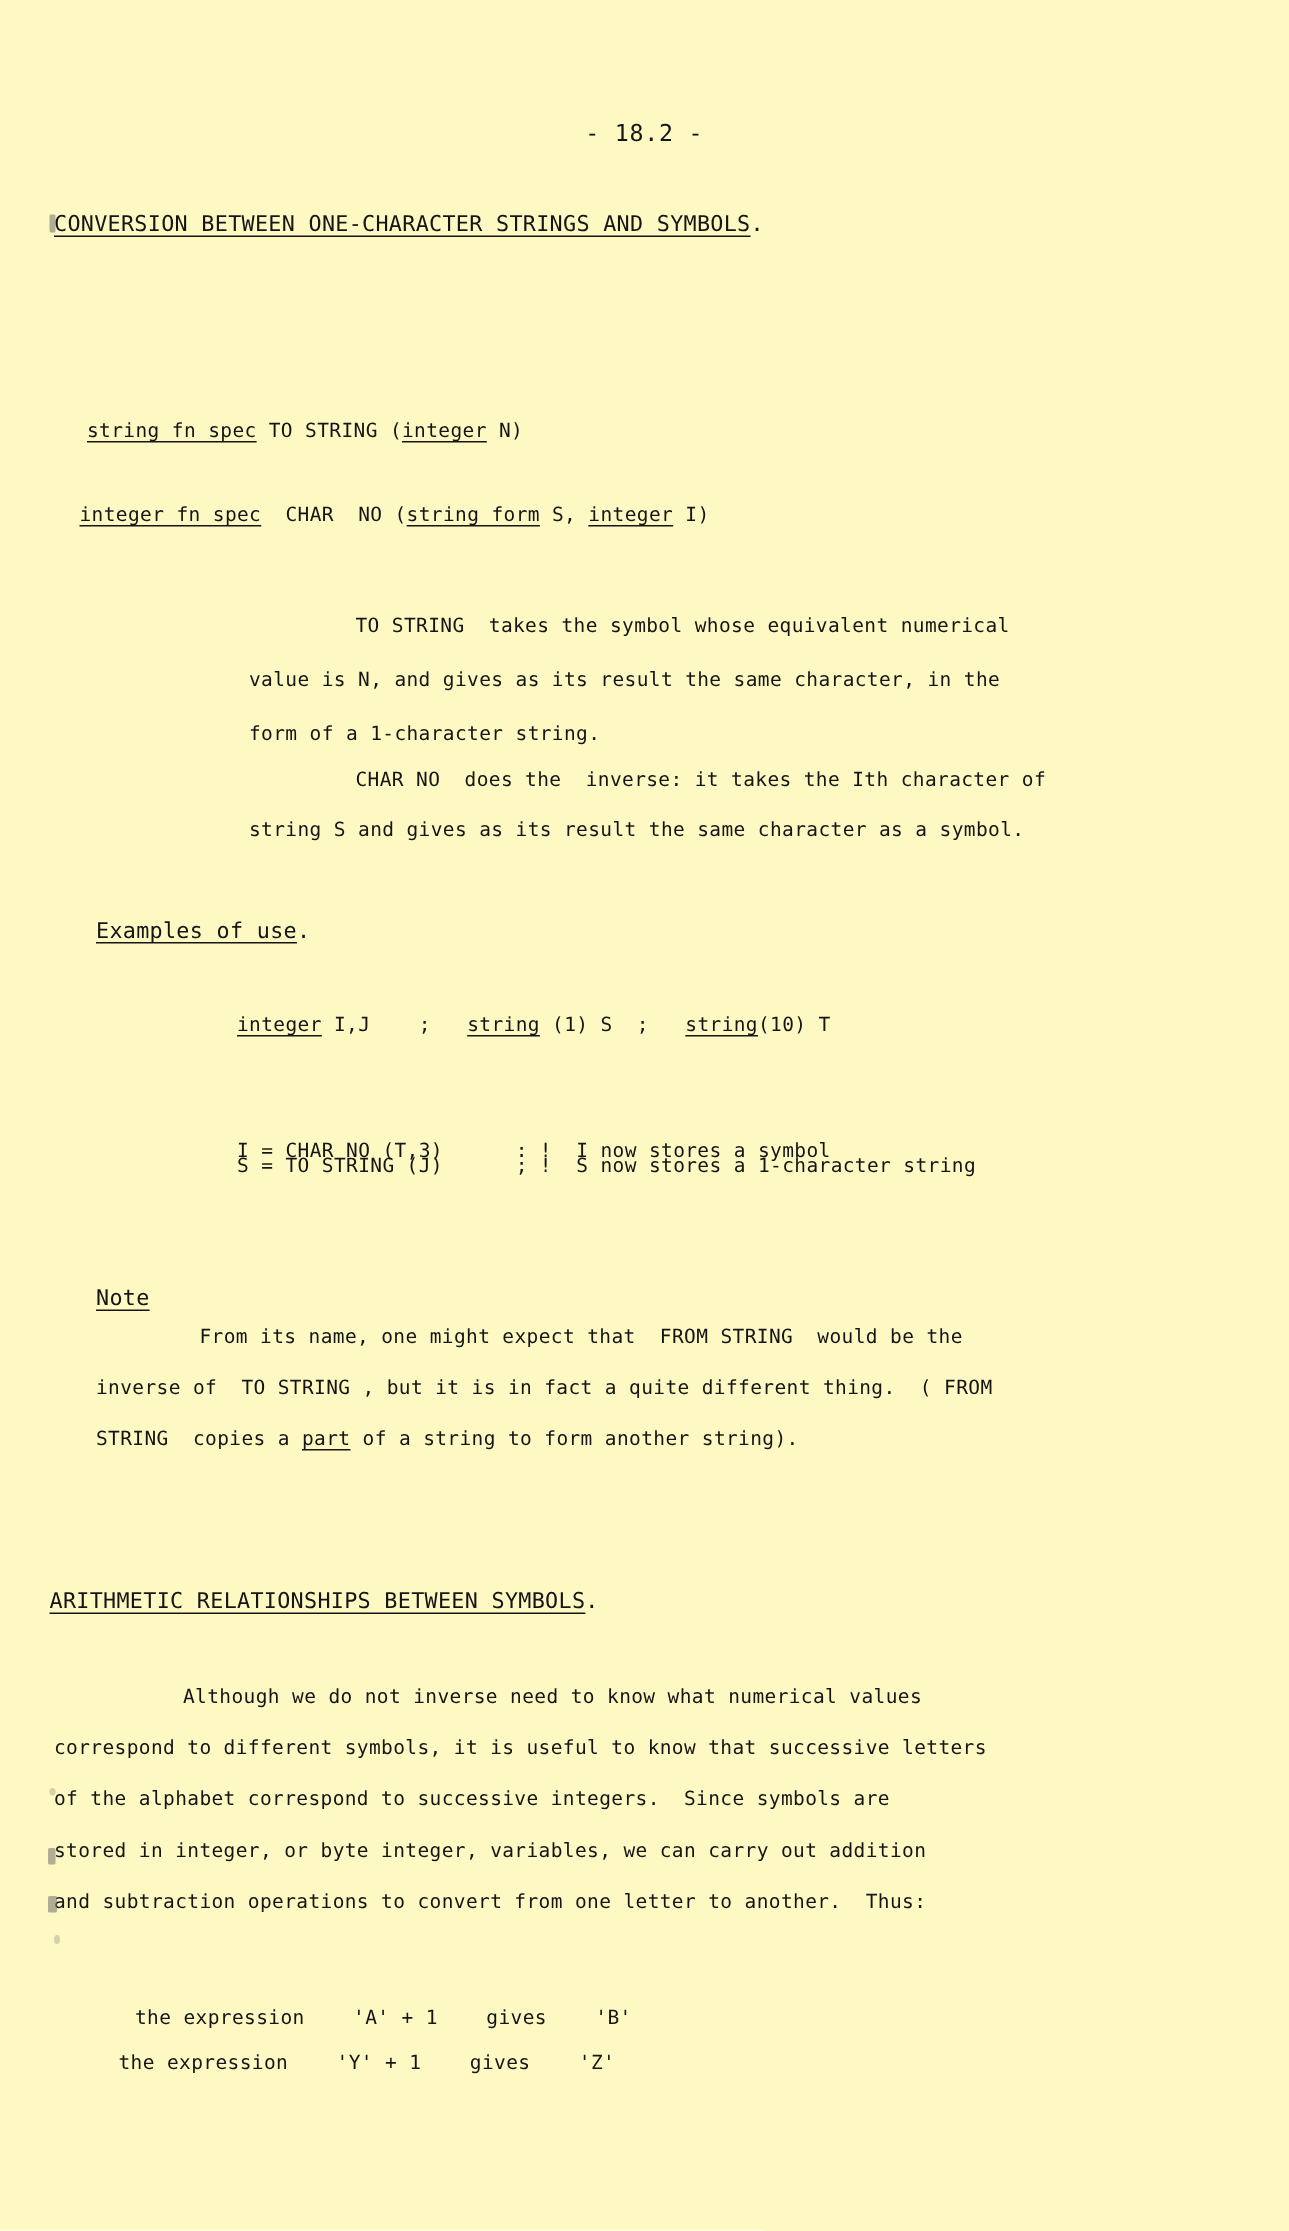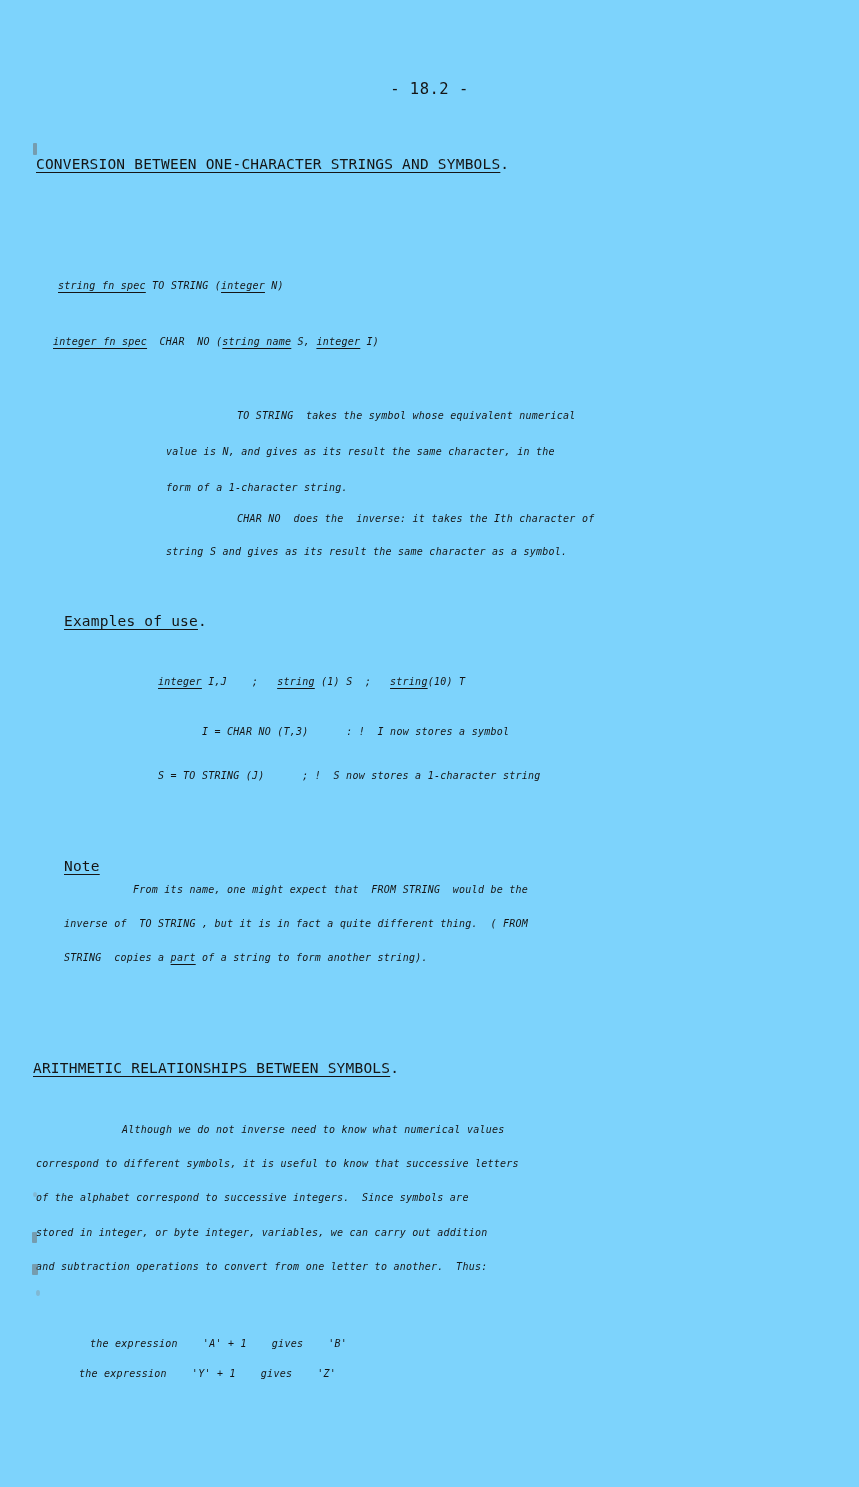--- a/index.html
+++ b/index.html
@@ -12,21 +12,21 @@
     height: 1487px;
     position: relative;
     font-family: "DejaVu Sans Mono", monospace;
     color: #151515;
     overflow: hidden;
   }
   .page {
     position: relative;
     width: 859px;
     height: 1487px;
-    background: #7dd3fc;
+    background: #fef9c3;
   }
   .pagenum {
     position: absolute;
     top: 80px;
     left: 0;
     width: 859px;
     text-align: center;
     font-size: 15.5px;
     letter-spacing: 0.5px;
   }
@@ -35,24 +35,23 @@
     font-size: 14.5px;
     letter-spacing: 0.2px;
     white-space: nowrap;
   }
   .heading .u {
     text-decoration: underline;
     text-underline-offset: 3px;
   }
   .line {
     position: absolute;
-    font-size: 10px;
+    font-size: 13px;
     letter-spacing: 0.25px;
     white-space: pre;
-    font-style: italic;
   }
   .u {
     text-decoration: underline;
     text-underline-offset: 2.5px;
   }
   .smudge {
     position: absolute;
     background: #6f6f6f;
     opacity: 0.55;
     border-radius: 1px;
@@ -64,37 +63,37 @@
     border-radius: 50%;
   }
 </style>
 </head>
 <body>
 
 <div class="page">
 
   <div class="pagenum">- 18.2 -</div>
 
-  <div class="heading" style="top:156px; left:36px;"><span class="u">CONVERSION BETWEEN ONE-CHARACTER STRINGS AND SYMBOLS</span><span>.</span></div>
+  <div class="heading" style="top:142px; left:36px;"><span class="u">CONVERSION BETWEEN ONE-CHARACTER STRINGS AND SYMBOLS</span><span>.</span></div>
 
   <div class="line" style="top:280px; left:58px;"><span class="u">string fn spec</span><span> TO STRING (</span><span class="u">integer</span><span> N)</span></div>
 
-  <div class="line" style="top:336px; left:53px;"><span class="u">integer fn spec</span><span>  CHAR  NO (</span><span class="u">string name</span><span> S, </span><span class="u">integer</span><span> I)</span></div>
+  <div class="line" style="top:336px; left:53px;"><span class="u">integer fn spec</span><span>  CHAR  NO (</span><span class="u">string form</span><span> S, </span><span class="u">integer</span><span> I)</span></div>
 
   <div class="line" style="top:410px; left:237px;">TO STRING  takes the symbol whose equivalent numerical</div>
   <div class="line" style="top:446px; left:166px;">value is N, and gives as its result the same character, in the</div>
   <div class="line" style="top:482px; left:166px;">form of a 1-character string.</div>
   <div class="line" style="top:513px; left:237px;">CHAR NO  does the  inverse: it takes the Ith character of</div>
   <div class="line" style="top:546px; left:166px;">string S and gives as its result the same character as a symbol.</div>
 
   <div class="heading" style="top:613px; left:64px;"><span class="u">Examples of use</span><span>.</span></div>
 
   <div class="line" style="top:676px; left:158px;"><span class="u">integer</span><span> I,J    ;   </span><span class="u">string</span><span> (1) S  ;   </span><span class="u">string</span><span>(10) T</span></div>
 
-  <div class="line" style="top:726px; left:158px;margin-left:44px;">I = CHAR NO (T,3)      : !  I now stores a symbol</div>
+  <div class="line" style="top:760px; left:158px;">I = CHAR NO (T,3)      : !  I now stores a symbol</div>
   <div class="line" style="top:770px; left:158px;text-align:right;">S = TO STRING (J)      ; !  S now stores a 1-character string</div>
 
   <div class="heading" style="top:858px; left:64px;"><span class="u">Note</span></div>
 
   <div class="line" style="top:884px; left:133px;">From its name, one might expect that  FROM STRING  would be the</div>
   <div class="line" style="top:918px; left:64px;">inverse of  TO STRING , but it is in fact a quite different thing.  ( FROM</div>
   <div class="line" style="top:952px; left:64px;"><span>STRING  copies a </span><span class="u">part</span><span> of a string to form another string).</span></div>
 
   <div class="heading" style="top:1060px; left:33px;"><span class="u">ARITHMETIC RELATIONSHIPS BETWEEN SYMBOLS</span><span>.</span></div>
 

